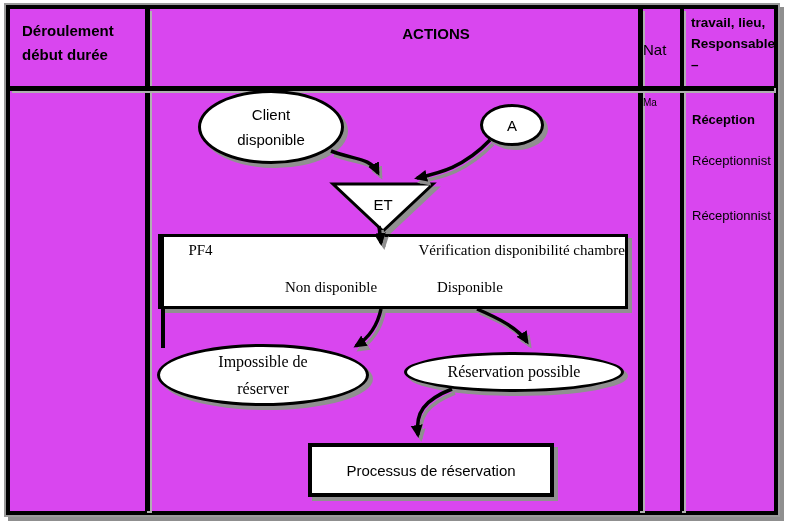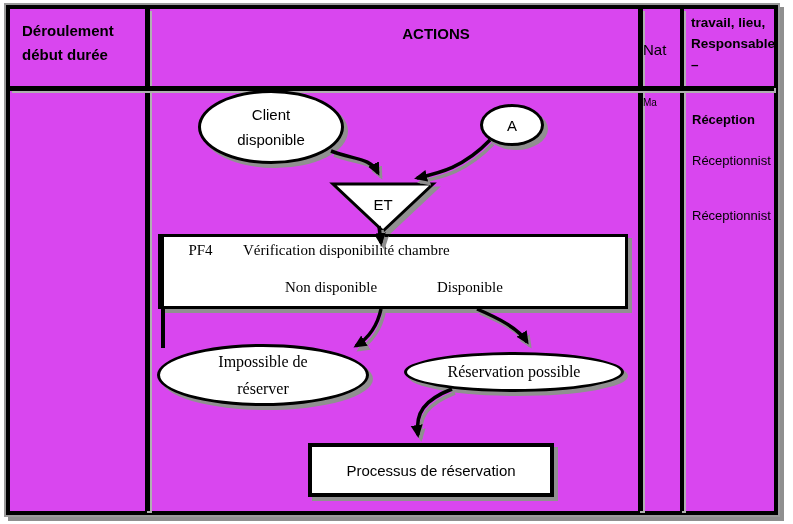--- a/index.html
+++ b/index.html
@@ -42,21 +42,21 @@
   .el-resa { left:404px; top:352px; width:220px; height:40px;
              font-family:"Liberation Serif", serif; font-size:16px; }
   .box-process { left:308px; top:443px; width:246px; height:54px; border-width:4px; font-size:15px; }
 
   .pf4 { left:158px; top:234px; width:470px; height:75px; display:block; z-index:3; }
   .pf4 .part { position:absolute; font-family:"Liberation Serif", serif; font-size:15px; }
   .pf4-v1 { left:79px; top:0; width:3px; height:100%; background:#000; }
   .pf4-h  { left:82px; top:27px; width:calc(100% - 82px); height:3px; background:#000; }
   .pf4-v2 { left:258px; top:30px; width:4px; height:calc(100% - 30px); background:#000; }
   .pf4-id { left:0; top:5px; width:79px; text-align:center; }
-  .pf4-title { left:82px; top:5px; width:calc(100% - 82px); text-align:left; }
+  .pf4-title { left:82px; top:5px; width:calc(100% - 82px); text-align:right; }
   .pf4-nd { left:82px; top:42px; width:176px; }
   .pf4-d  { left:276px; top:42px; }
 
   .et-label { position:absolute; left:363px; top:196px; width:40px; text-align:center;
               font-family:Liberation Sans, sans-serif; font-size:15px; z-index:3; }
 
   .svg-under { position:absolute; left:0; top:0; z-index:2; }
   .svg-over  { position:absolute; left:0; top:0; z-index:4; }
 </style>
 </head>

